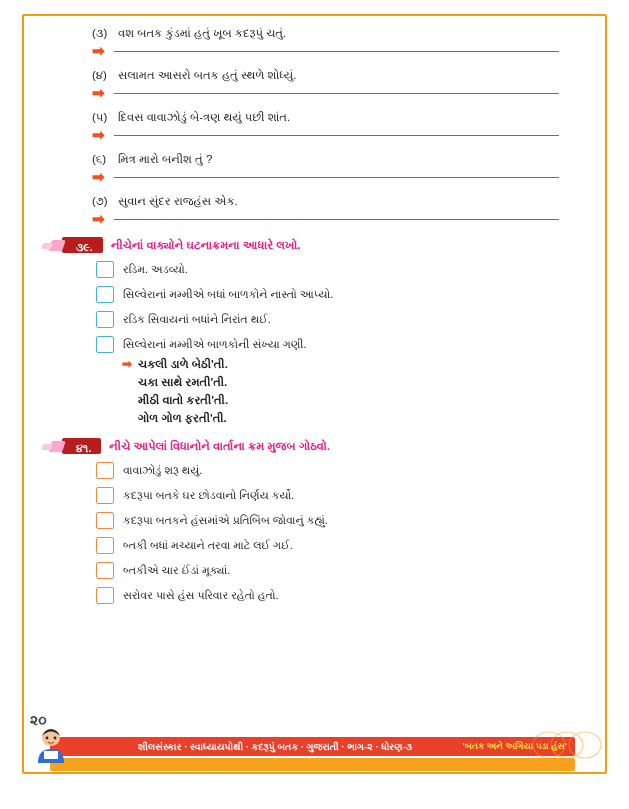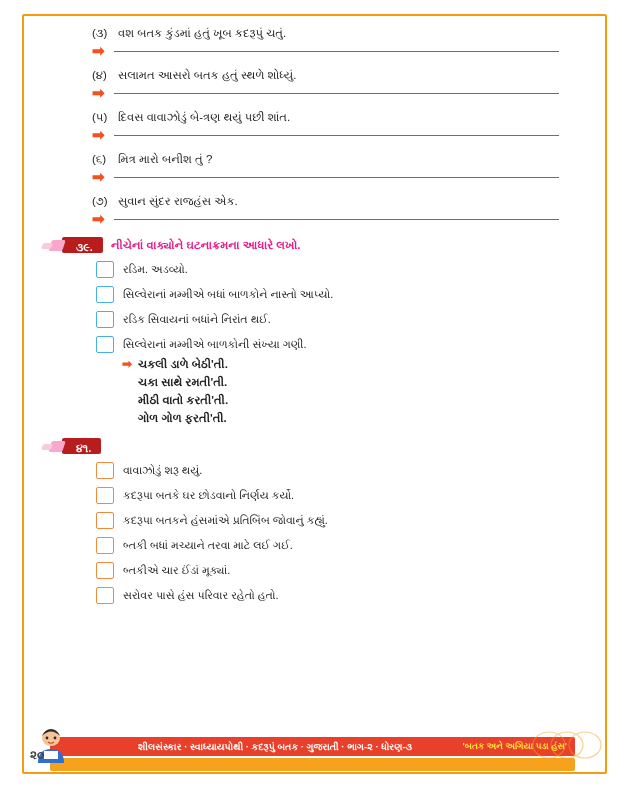--- a/index.html
+++ b/index.html
@@ -172,22 +172,22 @@
   }
   .footbar2{
     position:absolute;
     left:28px;top:25px;
     width:525px;height:13px;
     background:#f6a21d;
     border-radius:2px;
   }
   .pagenum{
     position:absolute;
-    left:30px;top:748px;
-    font-size:12px;
+    left:30px;top:712px;
+    font-size:14px;
     color:#444;
     font-weight:bold;
   }
   .footcenter{
     color:#fff;
     font-size:9.5px;
     font-weight:bold;
     margin-left:88px;
     white-space:nowrap;
   }
@@ -299,20 +299,21 @@
         <span class="btext">મીઠી વાતો કરતી'તી.</span>
       </div>
       <div class="brow">
         <span class="bmark"></span>
         <span class="btext">ગોળ ગોળ ફરતી'તી.</span>
       </div>
     </div>
 
     <div class="section">
       <span class="ribbon">૪૧.</span>
+      <span class="sec-title">નીચે આપેલાં વિધાનોને વાર્તાના ક્રમ મુજબ ગોઠવો.</span>
     </div>
     <div class="cklist">
       <div class="ckrow">
         <span class="ckbox orange"></span>
         <span class="cklabel">વાવાઝોડું શરૂ થયું.</span>
       </div>
       <div class="ckrow">
         <span class="ckbox orange"></span>
         <span class="cklabel">કદરૂપા બતકે ઘર છોડવાનો નિર્ણય કર્યો.</span>
       </div>

